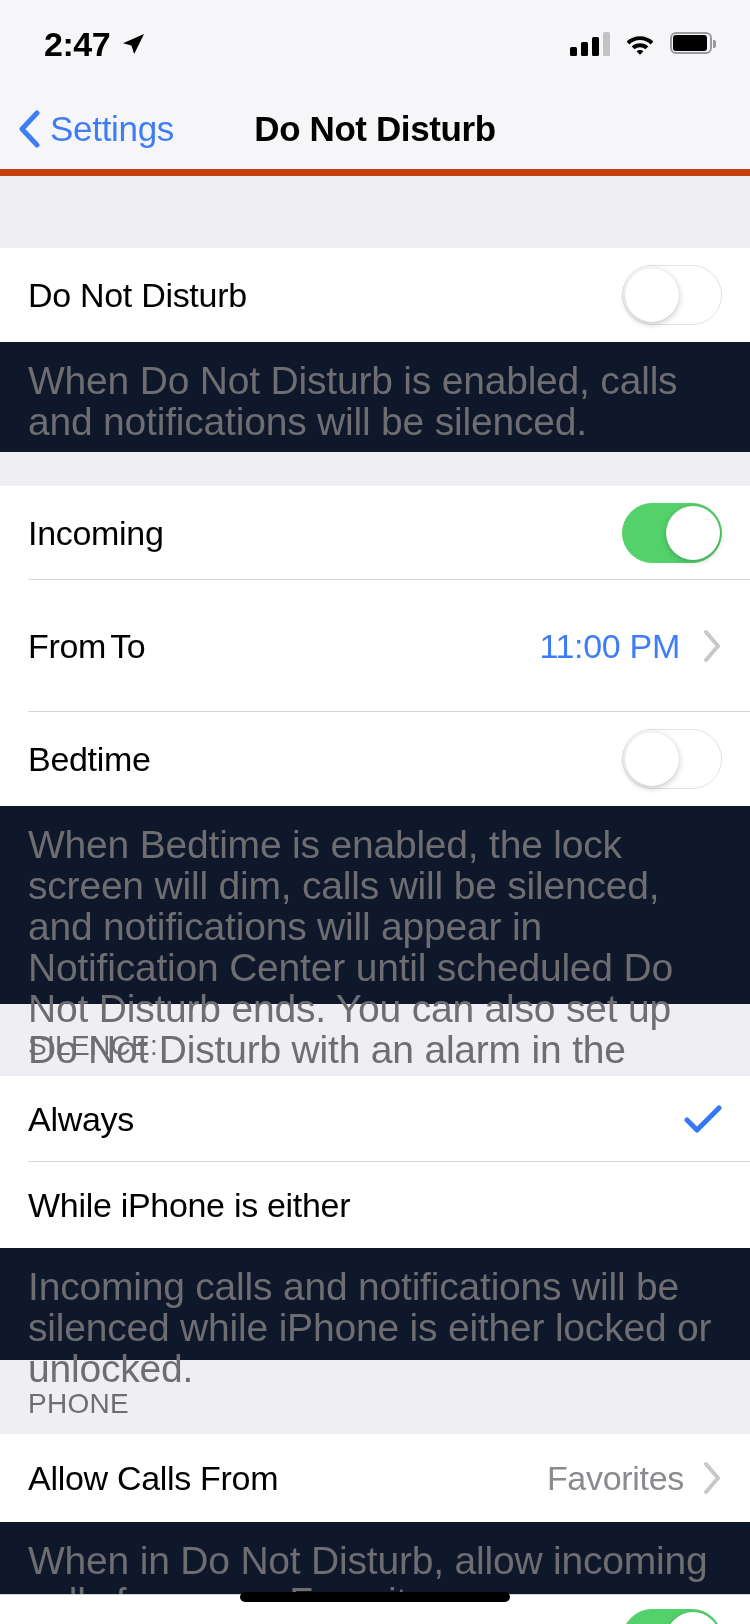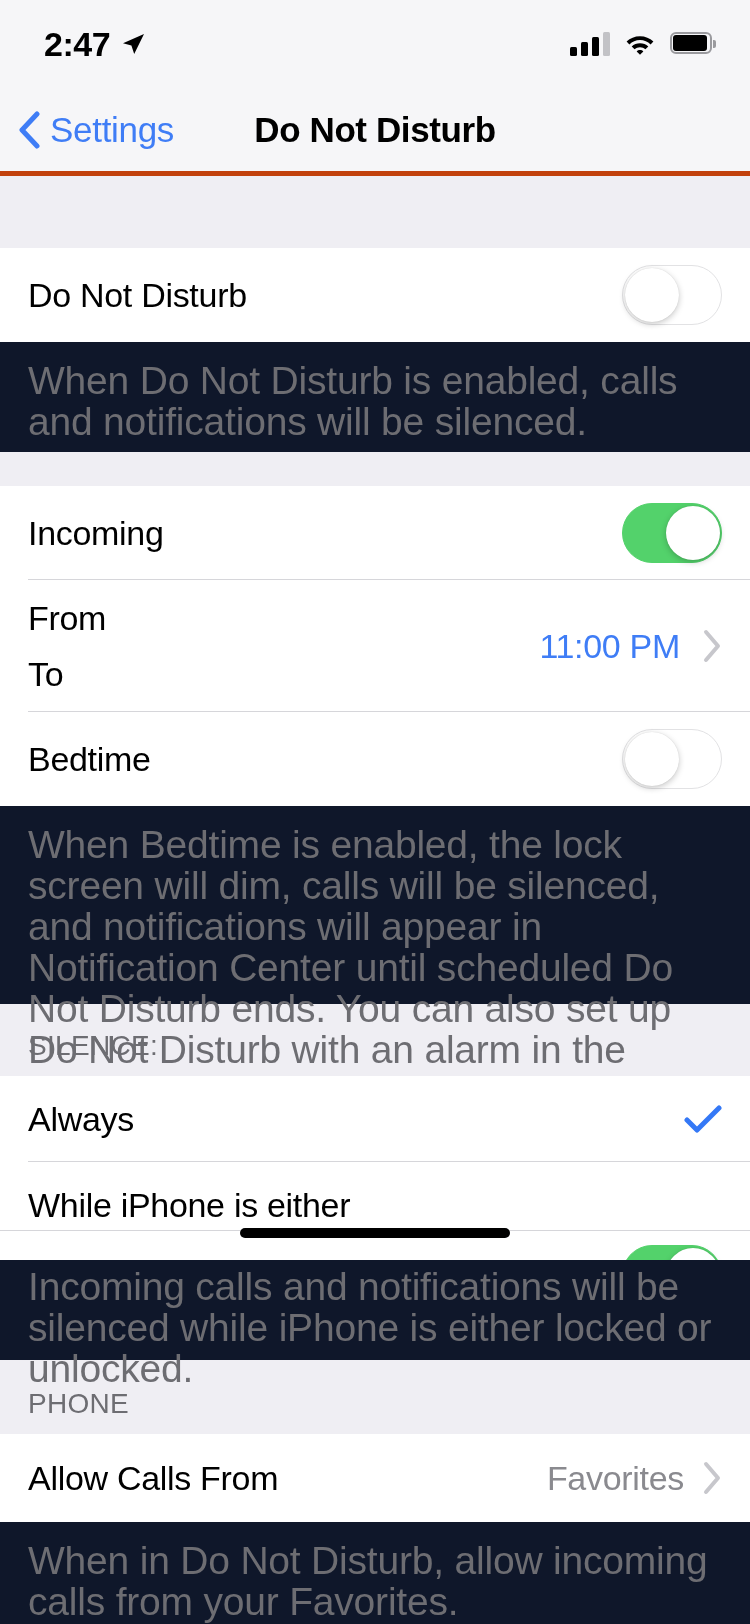--- a/index.html
+++ b/index.html
@@ -2,21 +2,21 @@
 <html><head>
 <meta charset="utf-8">
 <style>
   * { margin:0; padding:0; box-sizing:border-box; }
   html, body {
     width:750px; height:1624px;
     font-family:"Liberation Sans", sans-serif;
     background:#EFEEF3;
     overflow:hidden;
   }
-  .screen { position:relative; width:750px; height:1260px; background:#EFEEF3; }
+  .screen { position:relative; width:750px; height:1624px; background:#EFEEF3; }
 
   
   .statusbar {
     height:88px; background:#F6F6F8;
     display:flex; align-items:center; justify-content:space-between;
     padding:0 34px 0 44px;
   }
   .sb-left { display:flex; align-items:center; gap:10px; }
   .sb-time { font-size:34px; font-weight:600; color:#000; letter-spacing:-0.5px; }
   .loc-arrow { width:26px; height:26px; display:block; }
@@ -38,21 +38,21 @@
     background:#000; border-radius:3px;
   }
   .battery .tip {
     position:absolute; right:0; top:8px; width:3px; height:8px;
     background:#9a9a9e; border-radius:0 2px 2px 0;
   }
 
   
   .navbar {
     height:88px; background:#F6F6F8; position:relative;
-    border-bottom:5px solid #c2410c;
+    border-bottom:7px solid #c2410c;
     display:flex; align-items:center;
   }
   .back-btn {
     display:flex; align-items:center; gap:10px;
     padding-left:18px; cursor:pointer;
   }
   .back-chevron { width:22px; height:38px; display:block; }
   .back-label { font-size:35px; color:#3F7DF6; letter-spacing:-0.3px; }
   .nav-title {
     position:absolute; left:0; right:0; text-align:center;
@@ -100,21 +100,21 @@
 
   
   .chev { width:20px; height:34px; display:block; }
   .check { width:38px; height:30px; display:block; }
 
   
   .schedule-cell {
     background:#FFF; display:flex; align-items:center;
     padding:14px 28px; position:relative;
   }
-  .sched-left { display:flex; flex-direction:column; gap:4px; }
+  .sched-left { display:flex; flex-direction:row; gap:4px; }
   .sched-left span { font-size:34px; color:#000; letter-spacing:-0.3px; line-height:52px; }
   .sched-right { margin-left:auto; display:flex; flex-direction:row; gap:4px; text-align:right; }
   .sched-right span { font-size:34px; color:#3F7DF6; letter-spacing:-0.3px; line-height:52px; }
   .sched-chev { margin-left:22px; display:flex; align-items:center; }
 
   
   .home-indicator {
     position:absolute; left:50%; transform:translateX(-50%);
     bottom:22px; width:270px; height:10px;
     background:#000; border-radius:5px;

